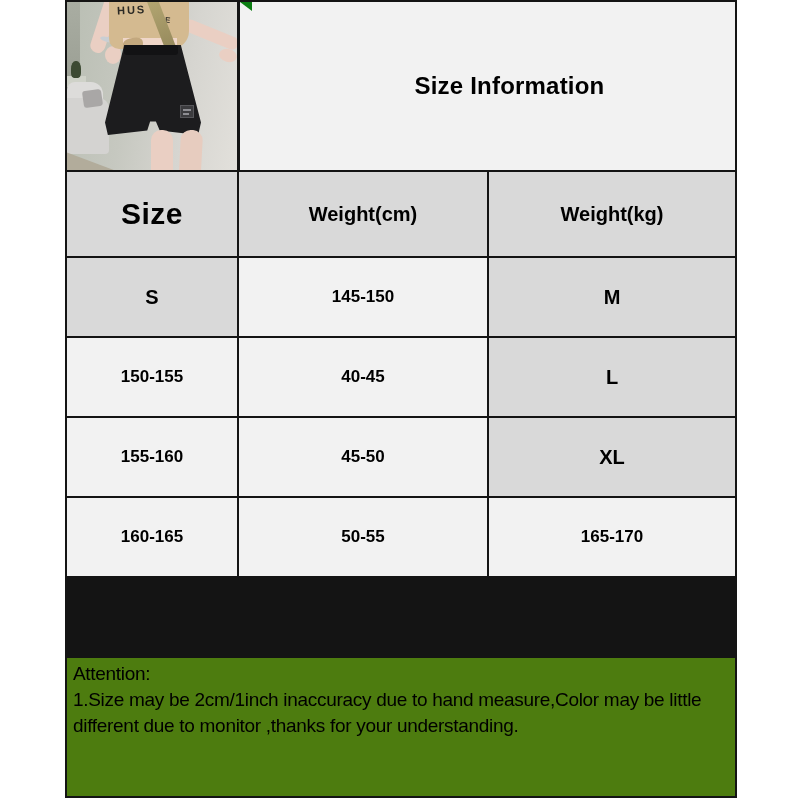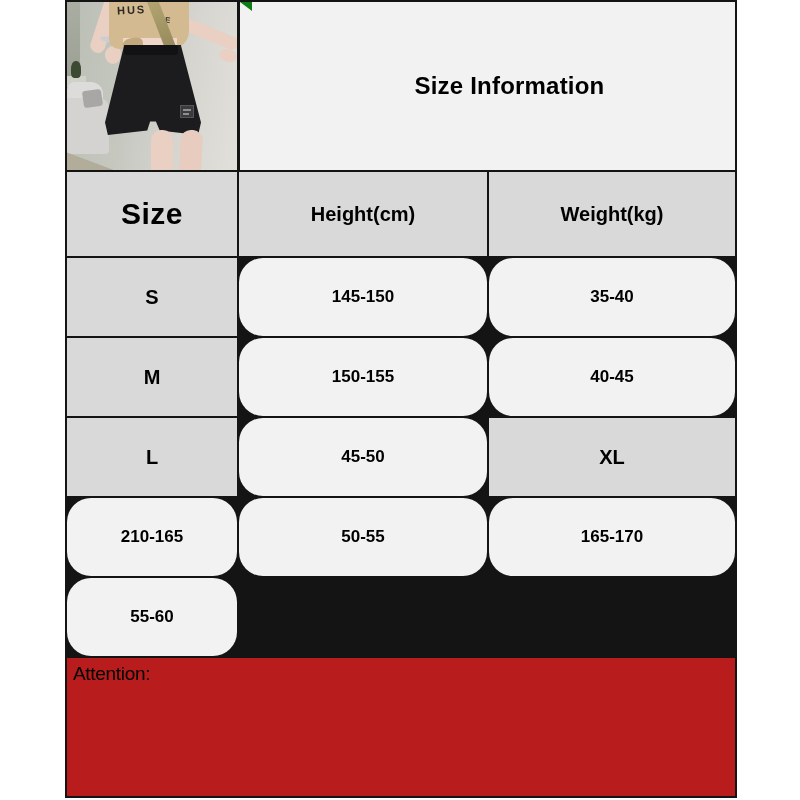--- a/index.html
+++ b/index.html
@@ -80,26 +80,26 @@
     display:grid;
     grid-template-columns:170px 248px 1fr;
     grid-template-rows:84px repeat(5,78px);
     gap:2px;background:var(--border-black);
     border:2px solid var(--border-black);
   }
   .cell{display:flex;align-items:center;justify-content:center;text-align:center;}
   .th{background:var(--header-gray);font-weight:700;font-size:20px;text-align:center;}
   .th-size{font-size:30px;letter-spacing:.5px;}
   .cell-size{background:var(--header-gray);font-weight:700;font-size:20px;}
-  .cell-val{background:var(--cell-gray);font-weight:700;font-size:17px;border-radius:24px;}
+  .cell-val{background:var(--cell-gray);font-weight:700;font-size:17px;}
 
   
   .attention{
     border:2px solid var(--border-black);border-top:none;
-    min-height:140px;background:#b91c1c;
+    min-height:140px;background:#4d7c0f;
     padding:3px 8px 6px 6px;
     font-size:19px;line-height:26px;letter-spacing:-0.3px;
   }
 </style>
 </head>
 <body>
 
 <div class="sheet">
 
   <div class="top-row">
@@ -132,39 +132,39 @@
         </div>
     </div>
     <div class="title-panel">
       <div class="corner-tri"></div>
       <div class="page-title">Size Information</div>
     </div>
   </div>
 
   <div class="tbl">
     <div class="cell th th-size">Size</div>
-    <div class="cell th">Height(cm)</div>
+    <div class="cell th">Weight(cm)</div>
     <div class="cell th">Weight(kg)</div>
 
     <div class="cell cell-size">S</div>
     <div class="cell cell-val">145-150</div>
-    <div class="cell cell-val">35-40</div>
 
     <div class="cell cell-size">M</div>
     <div class="cell cell-val">150-155</div>
     <div class="cell cell-val">40-45</div>
 
     <div class="cell cell-size">L</div>
+    <div class="cell cell-val">155-160</div>
     <div class="cell cell-val">45-50</div>
 
     <div class="cell cell-size">XL</div>
-    <div class="cell cell-val">210-165</div>
+    <div class="cell cell-val">160-165</div>
     <div class="cell cell-val">50-55</div>
 
     <div class="cell cell-val">165-170</div>
-    <div class="cell cell-val">55-60</div>
   </div>
 
   <div class="attention">
     <div>Attention:</div>
+    <div>1.Size may be 2cm/1inch inaccuracy due to hand measure,Color may be little different due to monitor ,thanks for your understanding.</div>
   </div>
 
 </div>
 
 </body></html>

